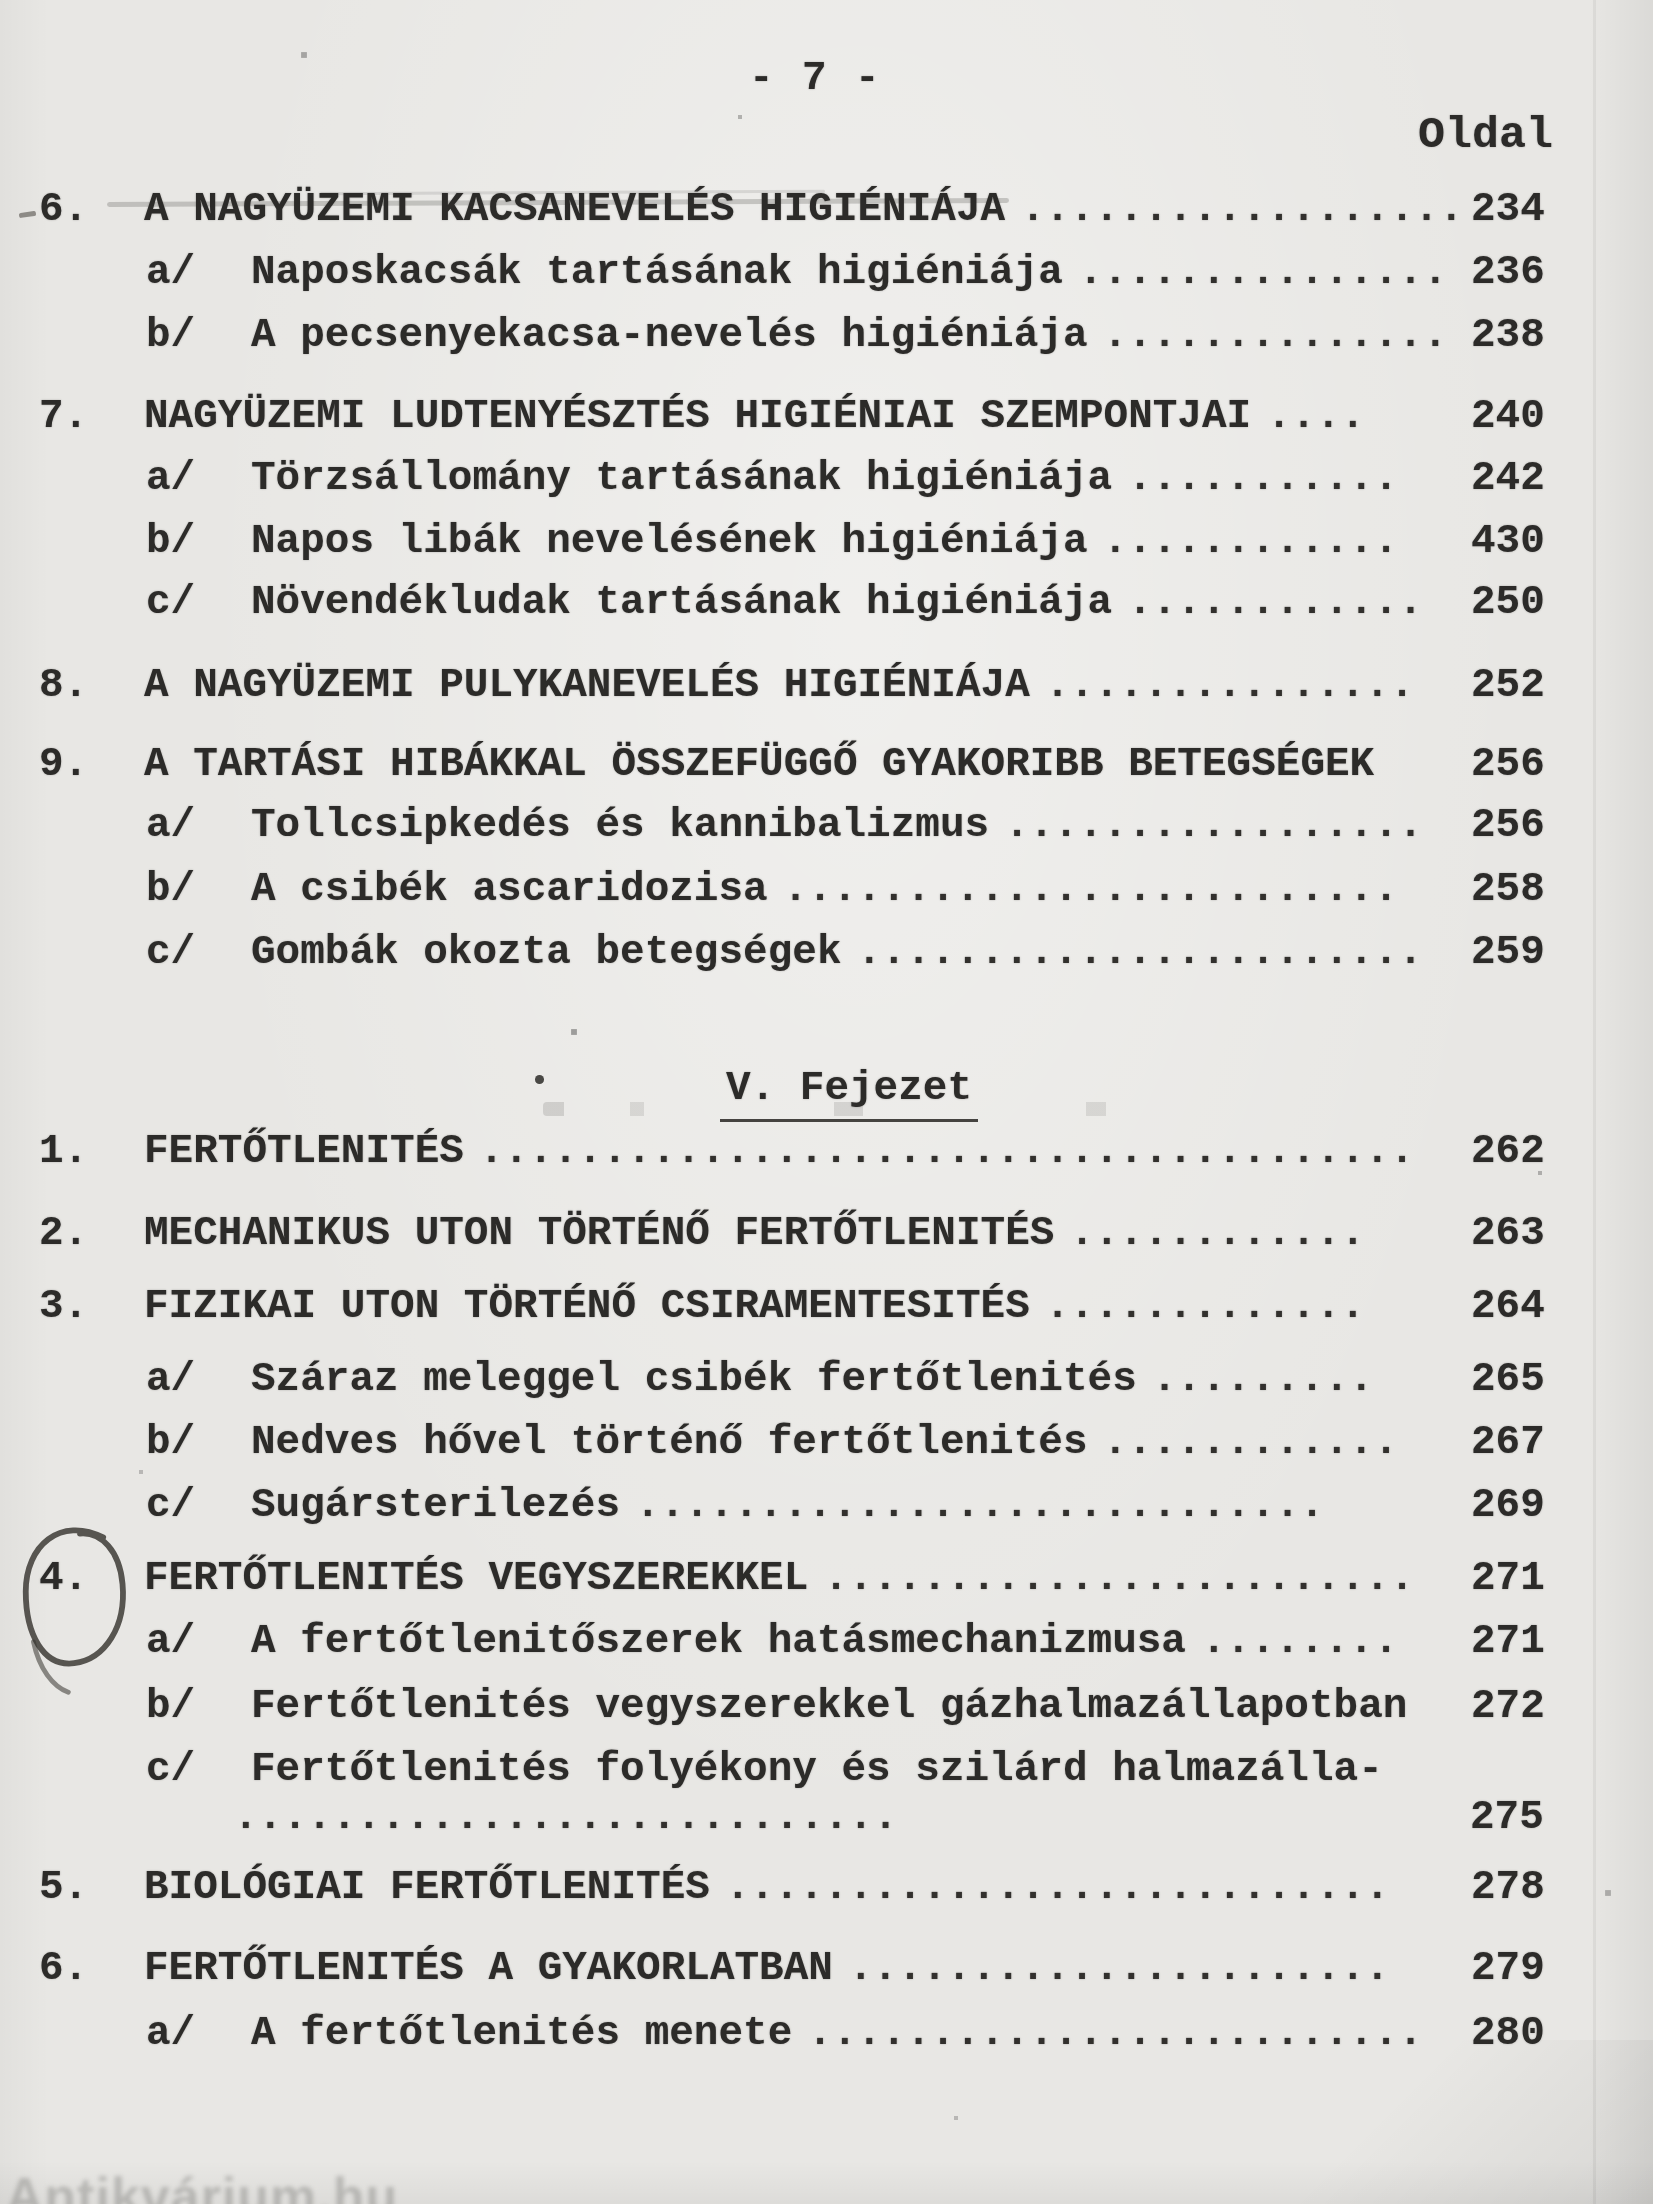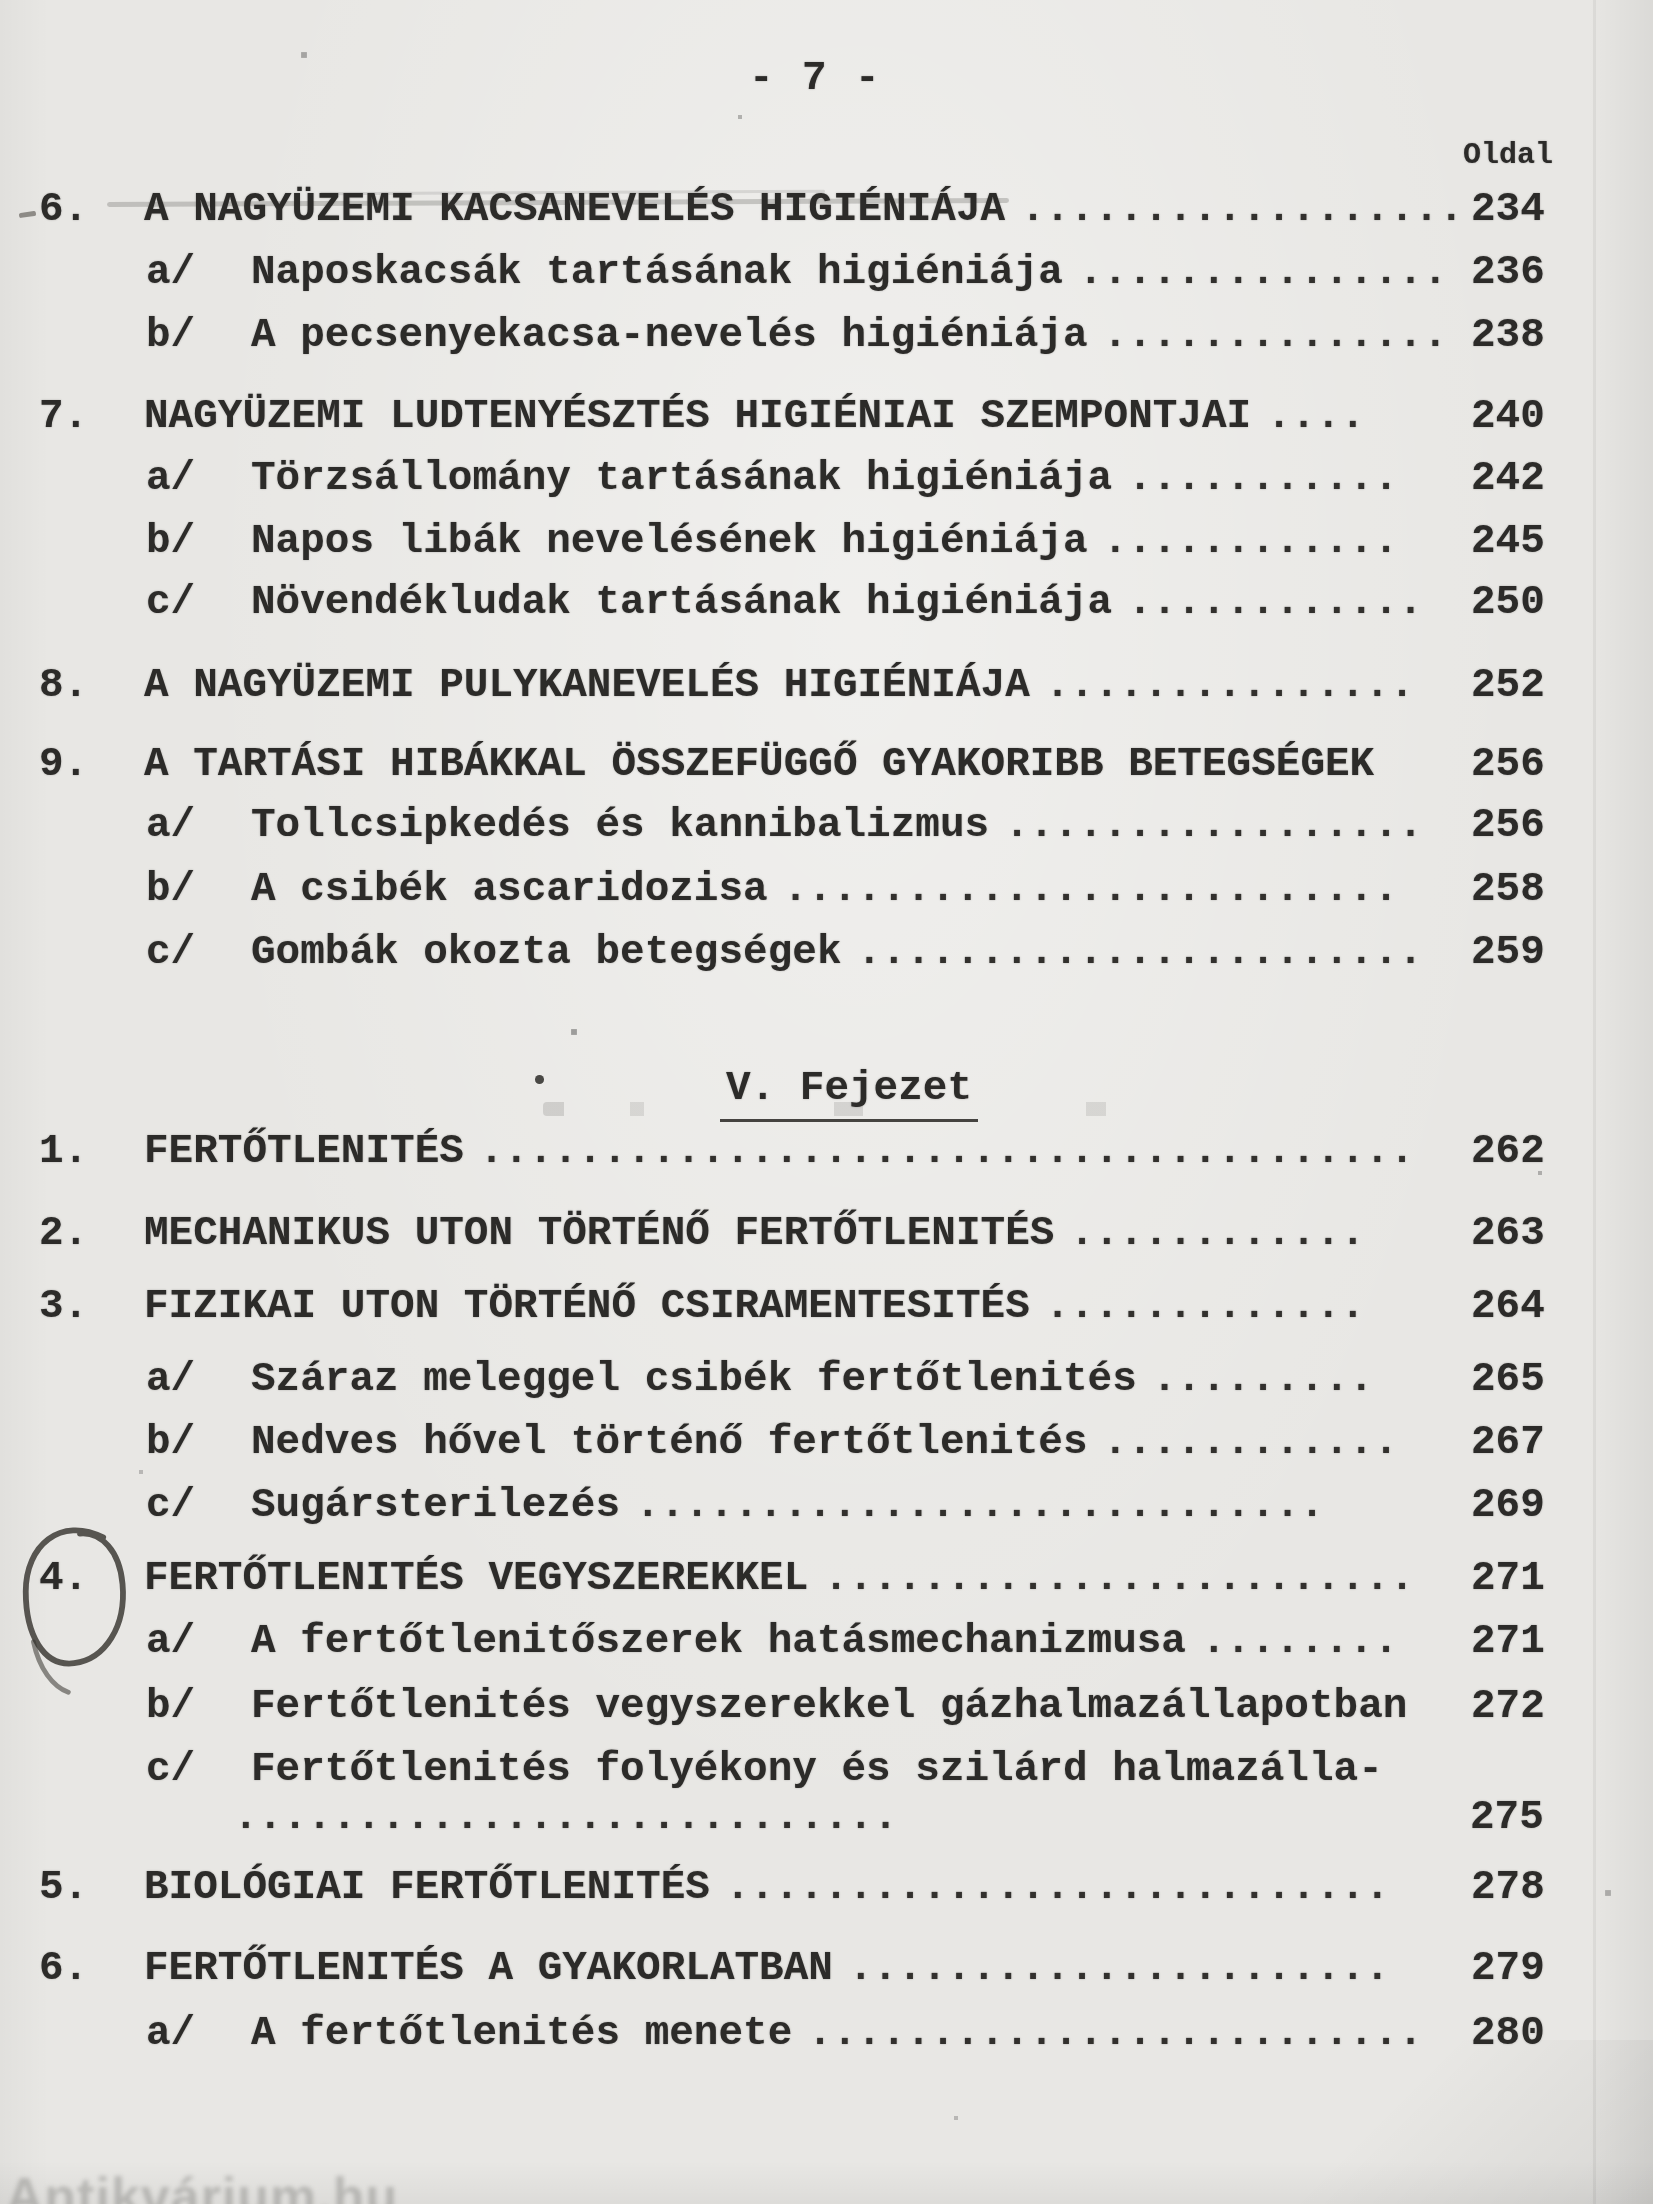--- a/index.html
+++ b/index.html
@@ -17,21 +17,21 @@
     font-weight:bold;
     color:#2c2b29;
   }
   .typed{ text-shadow:0 0 1.9px rgba(40,38,35,0.35); }
   .page-marker{
     position:absolute; top:56px; left:749px;
     font-size:41px; line-height:45px; letter-spacing:1.9px; white-space:nowrap;
   }
   .oldal{
     position:absolute; top:113px; right:101px;
-    font-size:30px; line-height:45px; white-space:nowrap;margin-top:20px;
+    font-size:45px; line-height:45px; white-space:nowrap;
   }
   .row{
     position:absolute; left:39px; width:1514px; height:45px;
     display:flex; align-items:baseline;
     font-size:41px; line-height:45px; white-space:nowrap;
   }
   .row.sub{ left:146px; width:1407px; }
   .row.cont{ left:218px; width:1334px; }
   .num{ flex:0 0 73px; }
   .title{ flex:0 0 auto;margin-left:32px; }
@@ -136,21 +136,21 @@
   <div class="row sub typed" style="top:456px">
     <span class="num">a/</span>
       <span class="title">Törzsállomány tartásának higiéniája</span>
       <span class="dots">...........</span>
       <span class="pagenum">242</span>
   </div>
   <div class="row sub typed" style="top:519px">
     <span class="num">b/</span>
       <span class="title">Napos libák nevelésének higiéniája</span>
       <span class="dots">............</span>
-      <span class="pagenum">245</span>
+      <span class="pagenum">430</span>
   </div>
   <div class="row sub typed" style="top:580px">
     <span class="num">c/</span>
       <span class="title">Növendékludak tartásának higiéniája</span>
       <span class="dots">............</span>
       <span class="pagenum">250</span>
   </div>
   <div class="row main typed" style="top:663px">
     <span class="num">8.</span>
       <span class="title">A NAGYÜZEMI PULYKANEVELÉS HIGIÉNIÁJA</span>

